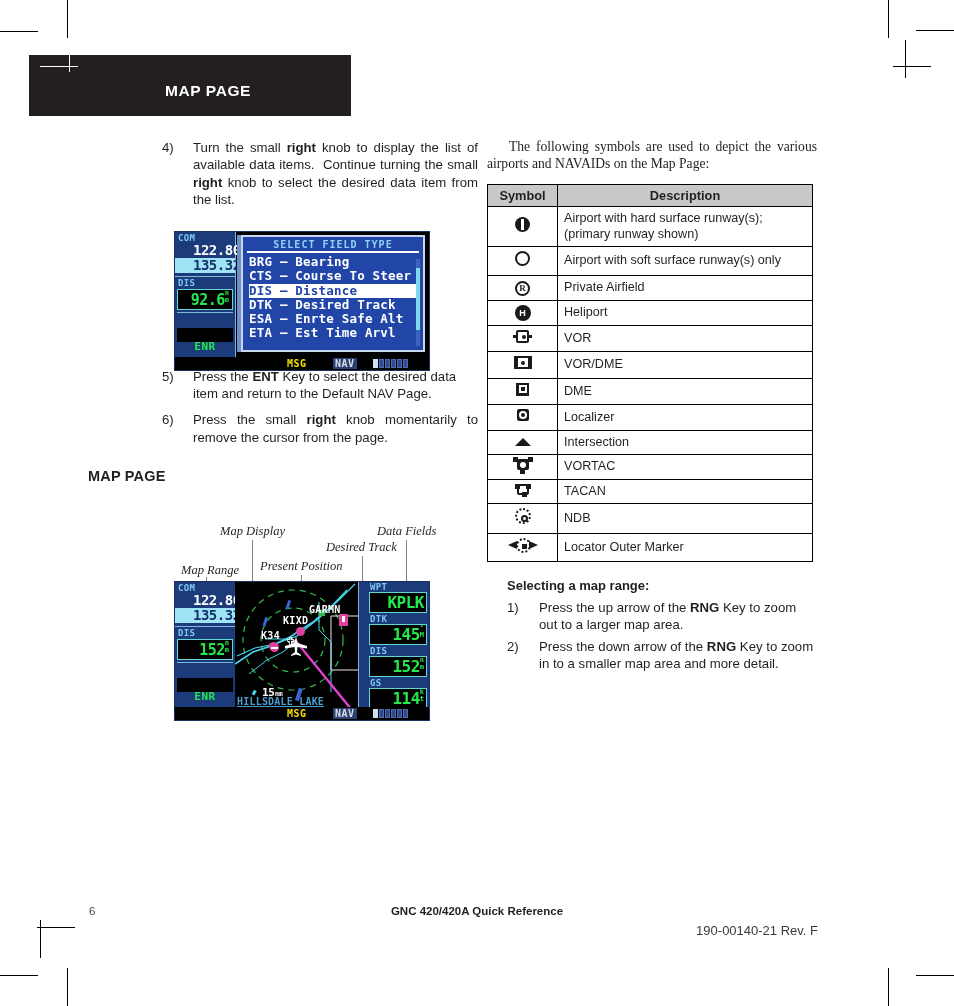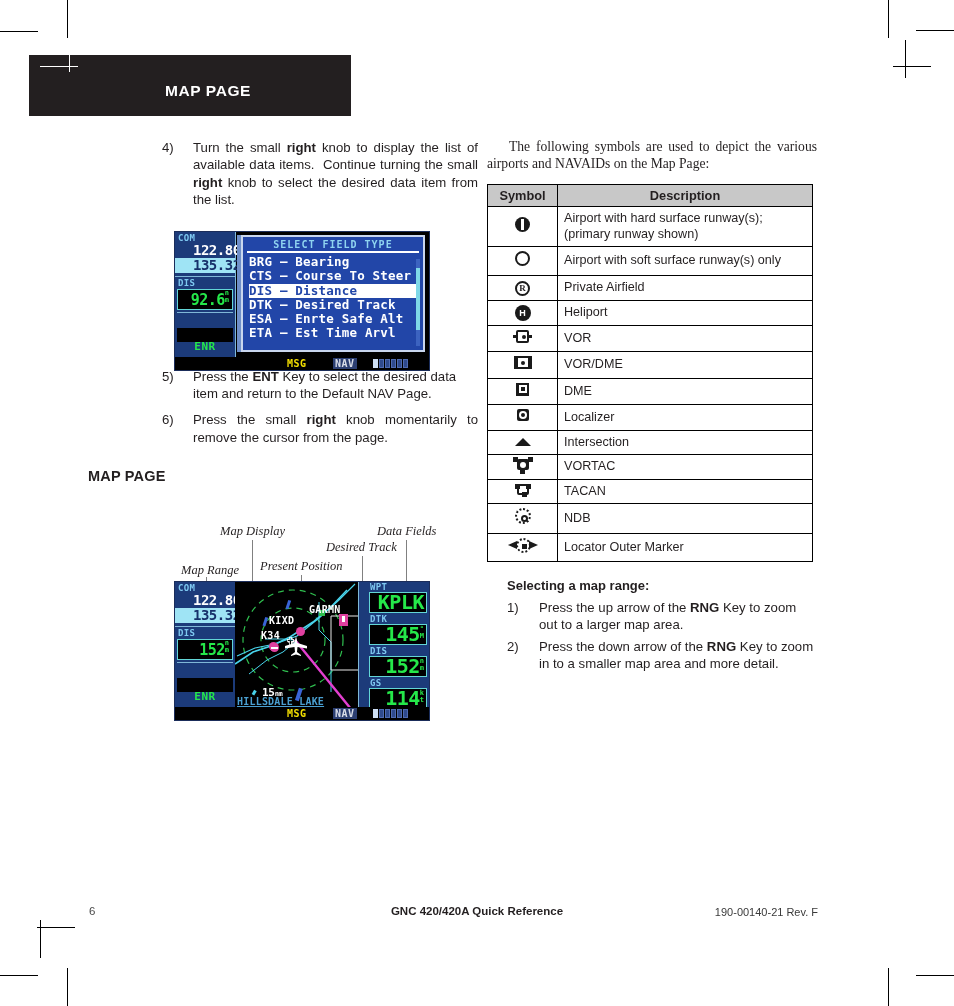--- a/index.html
+++ b/index.html
@@ -322,21 +322,21 @@
   }
   .rr-box {
     margin: 0 2px 1px 2px;
     background: #000;
     border: 1px solid #63d6d6;
     text-align: right;
     padding-right: 2px;
     height: 19px;
   }
   .rr-num {
-    font-size: 20px;
+    font-size: 16px;
     font-weight: bold;
     color: #25e84a;
     letter-spacing: -0.5px;
     line-height: 19px;
   }
 
   
   .mapsym { position: absolute; }
   .apt-dot {
     width: 9px; height: 9px;
@@ -691,22 +691,22 @@
     position: absolute;
     left: 0; right: 0;
     top: 0;
     text-align: center;
     font-size: 11.5px;
     font-weight: bold;
     color: #231f20;
   }
   .foot-right {
     position: absolute;
-    right: 136px; top: 1px;
-    font-size: 11px;
+    right: 136px; top: 18px;
+    font-size: 13px;
     color: #3a3a3a;
     margin-left: 19px;
   }
 </style>
 </head>
 <body>
 
 <div class="page">
 
   <div class="crop v" style="left:67px;  top:0px;"></div>
@@ -848,21 +848,21 @@
 
         <rect x="84" y="28" width="6" height="6" fill="#2fbf4f"></rect>
       </svg>
 
       <div class="mapsym apt-dot" style="left:34px; top:60px;"></div>
       <div class="mapsym apt-dot bar" style="left:35px; top:61px;"></div>
       <div class="mapsym apt-dot" style="left:61px; top:45px;"></div>
       <div class="vor-box" style="left:104px; top:32px;"></div>
 
       <div class="map-label" style="left:26px; top:48px;">K34</div>
-      <div class="map-label" style="left:34px; top:33px;">KIXD</div>
+      <div class="map-label" style="left:48px; top:33px;">KIXD</div>
       <div class="map-label" style="left:74px; top:22px;">GARMN</div>
 
       <div class="plane" style="left:51px; top:52px;">✞</div>
       <svg width="26" height="22" style="position:absolute;left:48px;top:52px;">
         <path d="M13 2 L14.5 9 L24 12 L24 14.5 L14.5 13 L14 18 L18 21 L18 22 L13 20.5 L8 22 L8 21 L12 18 L11.5 13 L2 14.5 L2 12 L11.5 9 Z" fill="#ffffff"></path>
       </svg>
 
       <div class="range-txt" style="left:27px; top:104px;">
         <span>15</span><span style="font-size:7px;">nm</span>
       </div>

